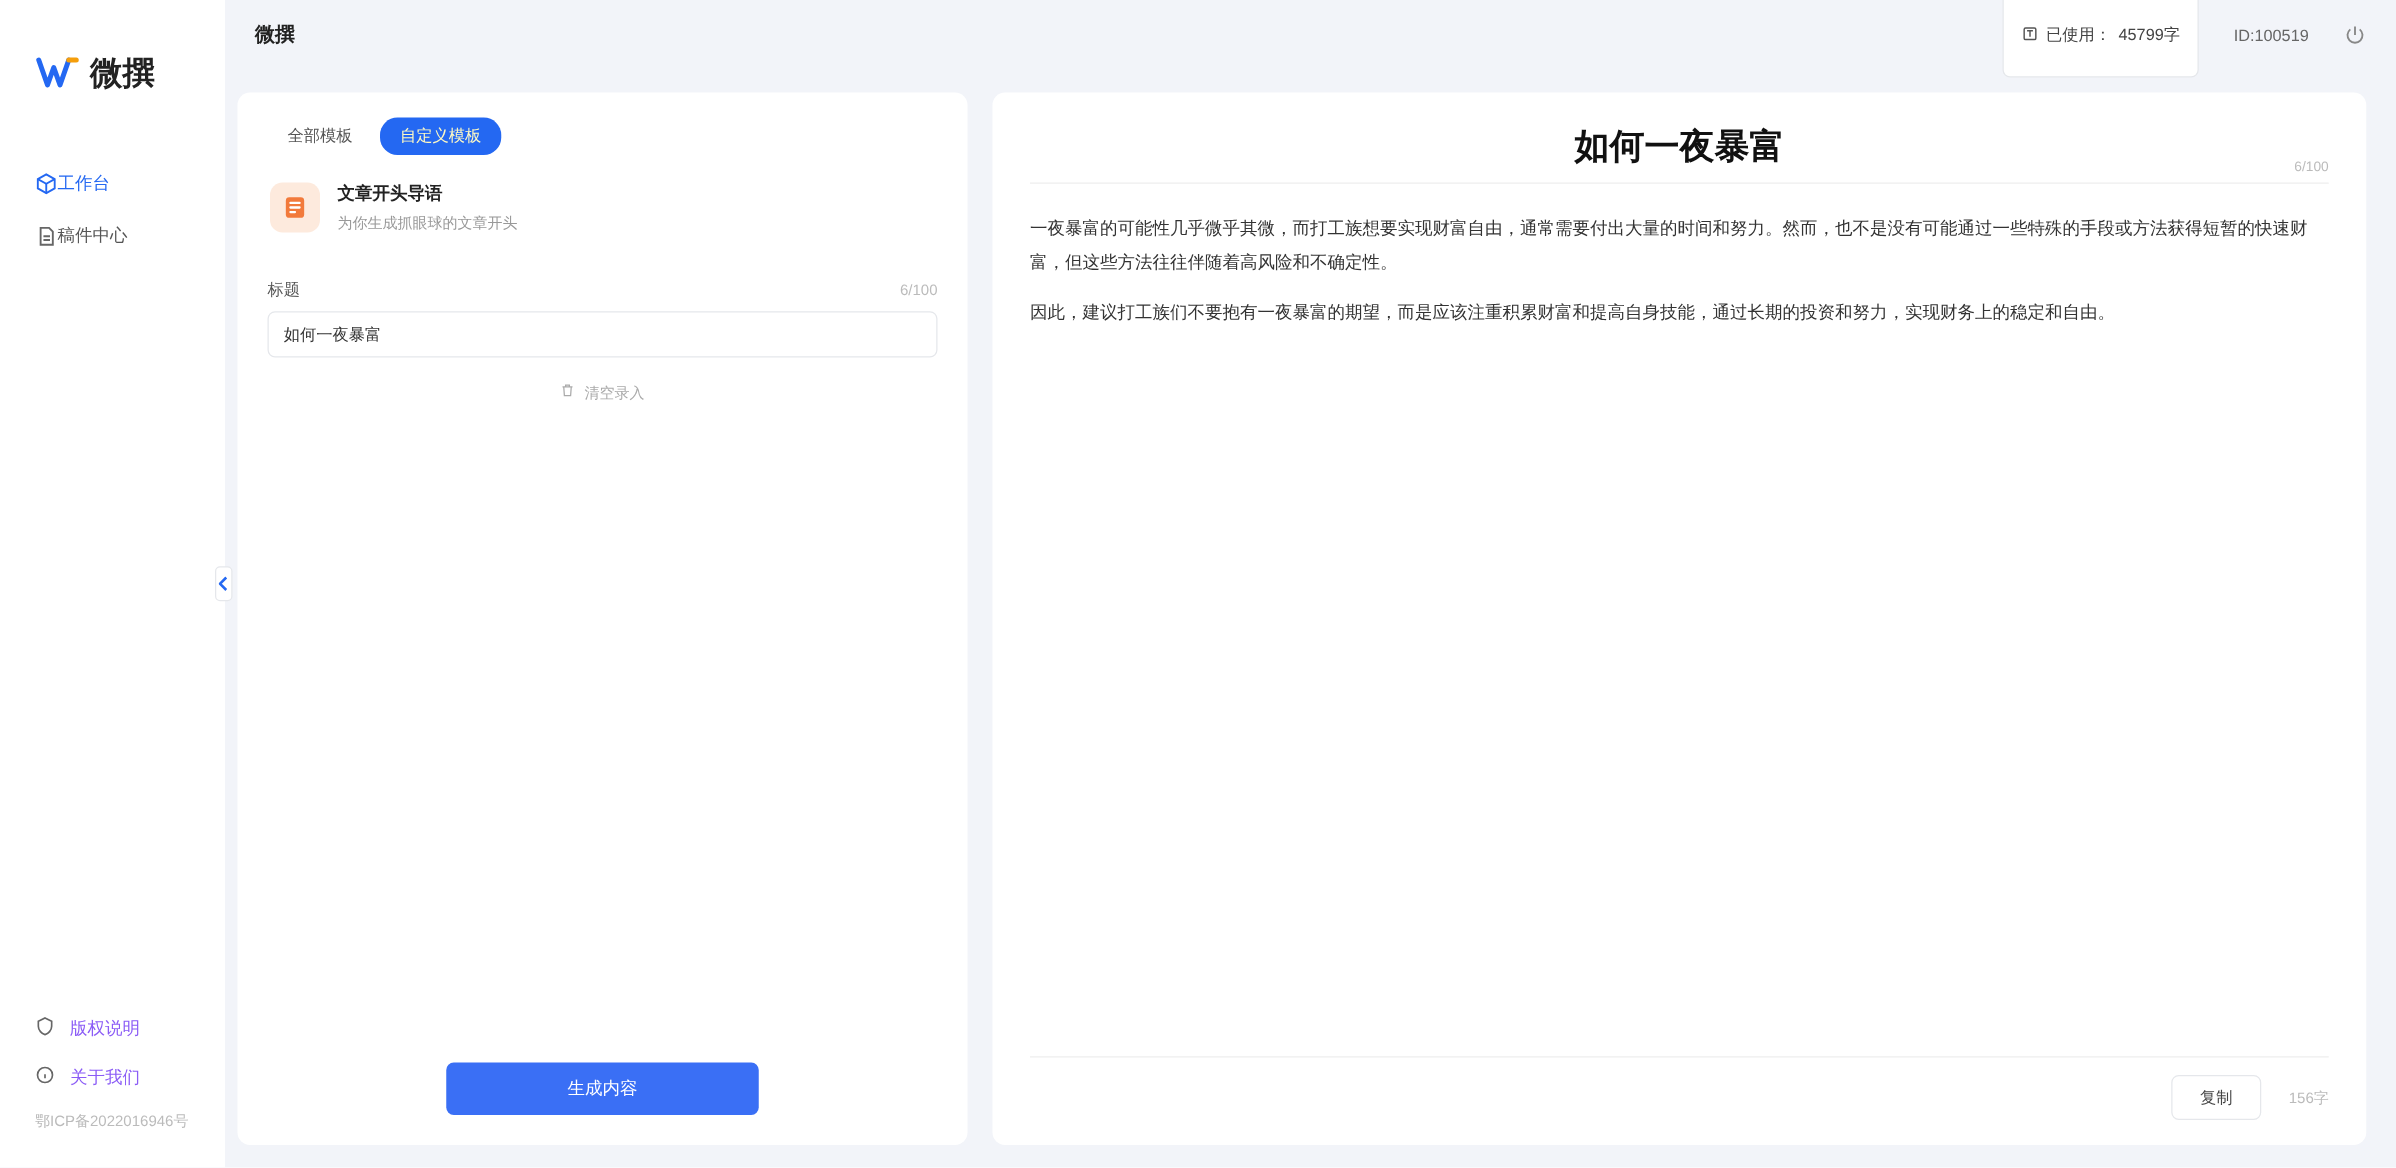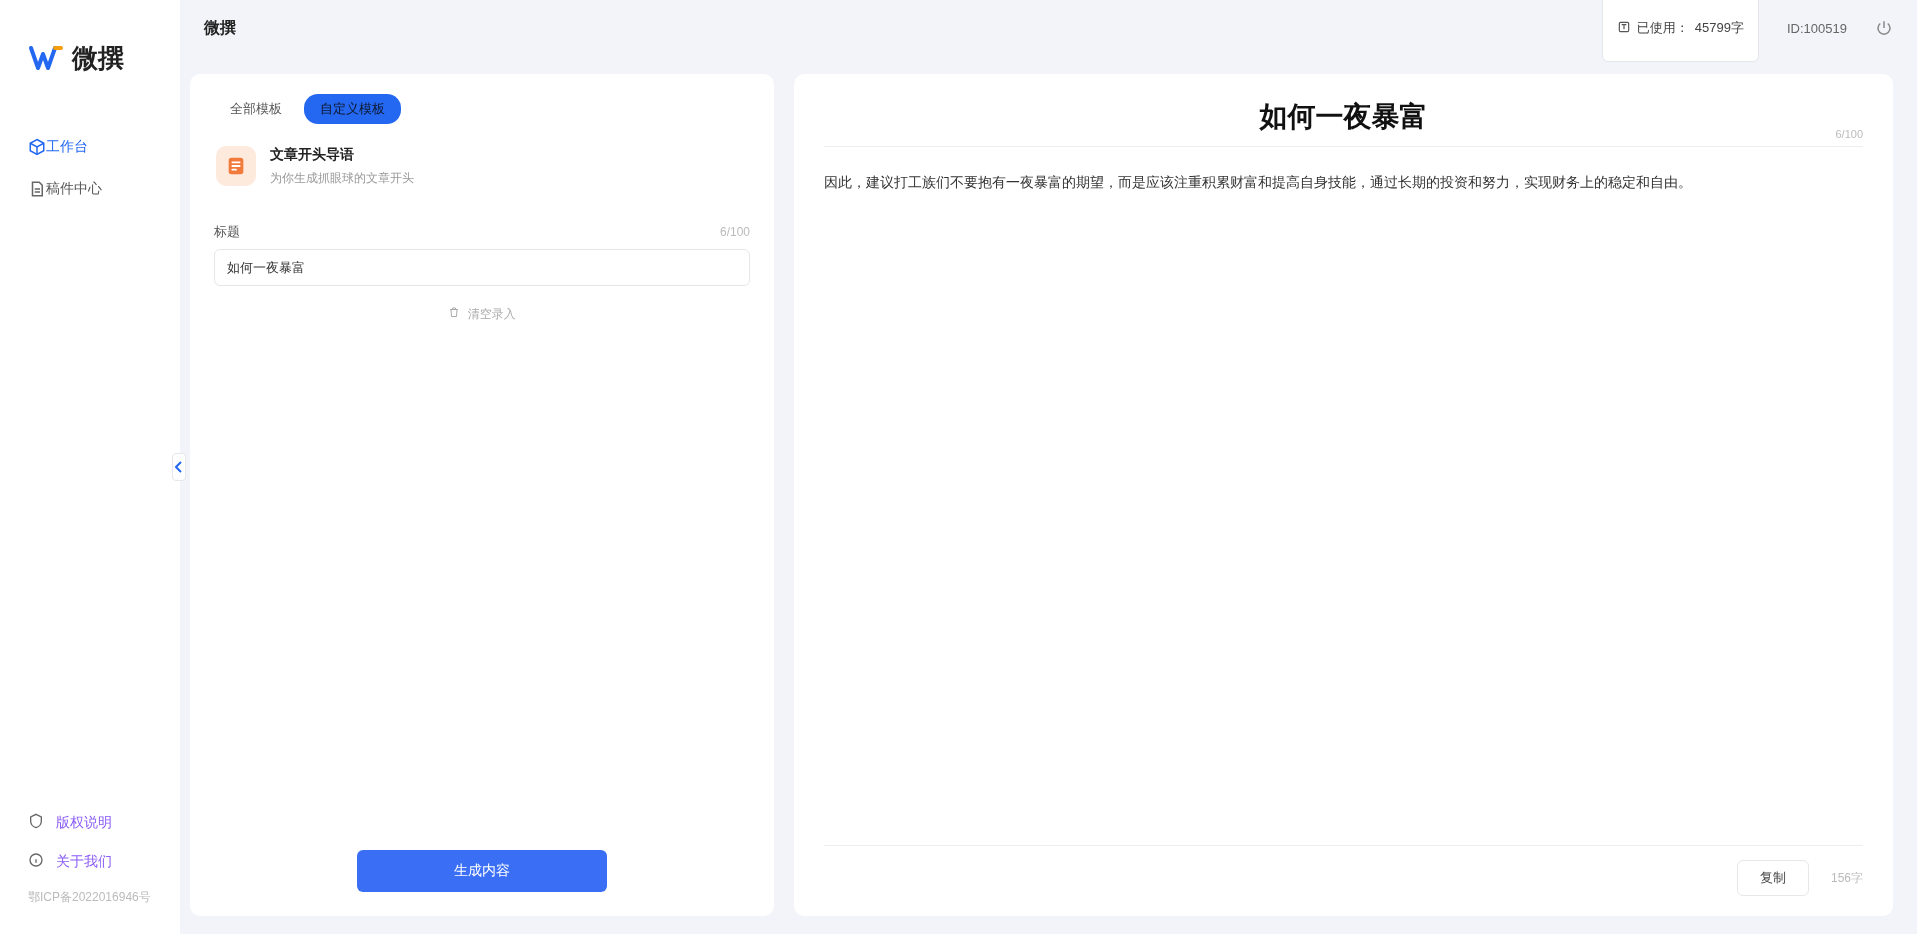--- a/index.html
+++ b/index.html
@@ -156,21 +156,21 @@
 }
 .tab {
   padding: 6px 16px;
   border-radius: 14px;
   font-size: 13px;
   cursor: pointer;
   color: #555;
 }
 .tab.active {
   background: #2468f2;
-  color: #0f172a;
+  color: #fef9c3;
 }
 
 .template-head {
   display: flex;
   align-items: flex-start;
   gap: 14px;
   margin-top: 22px;
   padding: 0 2px;
 }
 .template-icon {
@@ -407,20 +407,21 @@
 
         <button class="generate-btn">生成内容</button>
       </section>
 
       <section class="panel panel-right">
         <div class="preview-title-wrap">
           <div class="preview-title">如何一夜暴富</div>
           <div class="preview-counter">6/100</div>
         </div>
         <div class="preview-body">
+          <p>一夜暴富的可能性几乎微乎其微，而打工族想要实现财富自由，通常需要付出大量的时间和努力。然而，也不是没有可能通过一些特殊的手段或方法获得短暂的快速财富，但这些方法往往伴随着高风险和不确定性。</p>
           <p>因此，建议打工族们不要抱有一夜暴富的期望，而是应该注重积累财富和提高自身技能，通过长期的投资和努力，实现财务上的稳定和自由。</p>
         </div>
         <div class="preview-footer">
           <button class="copy-btn">复制</button>
           <span class="char-count">156字</span>
         </div>
       </section>
     </div>
   </div>
 </div>

